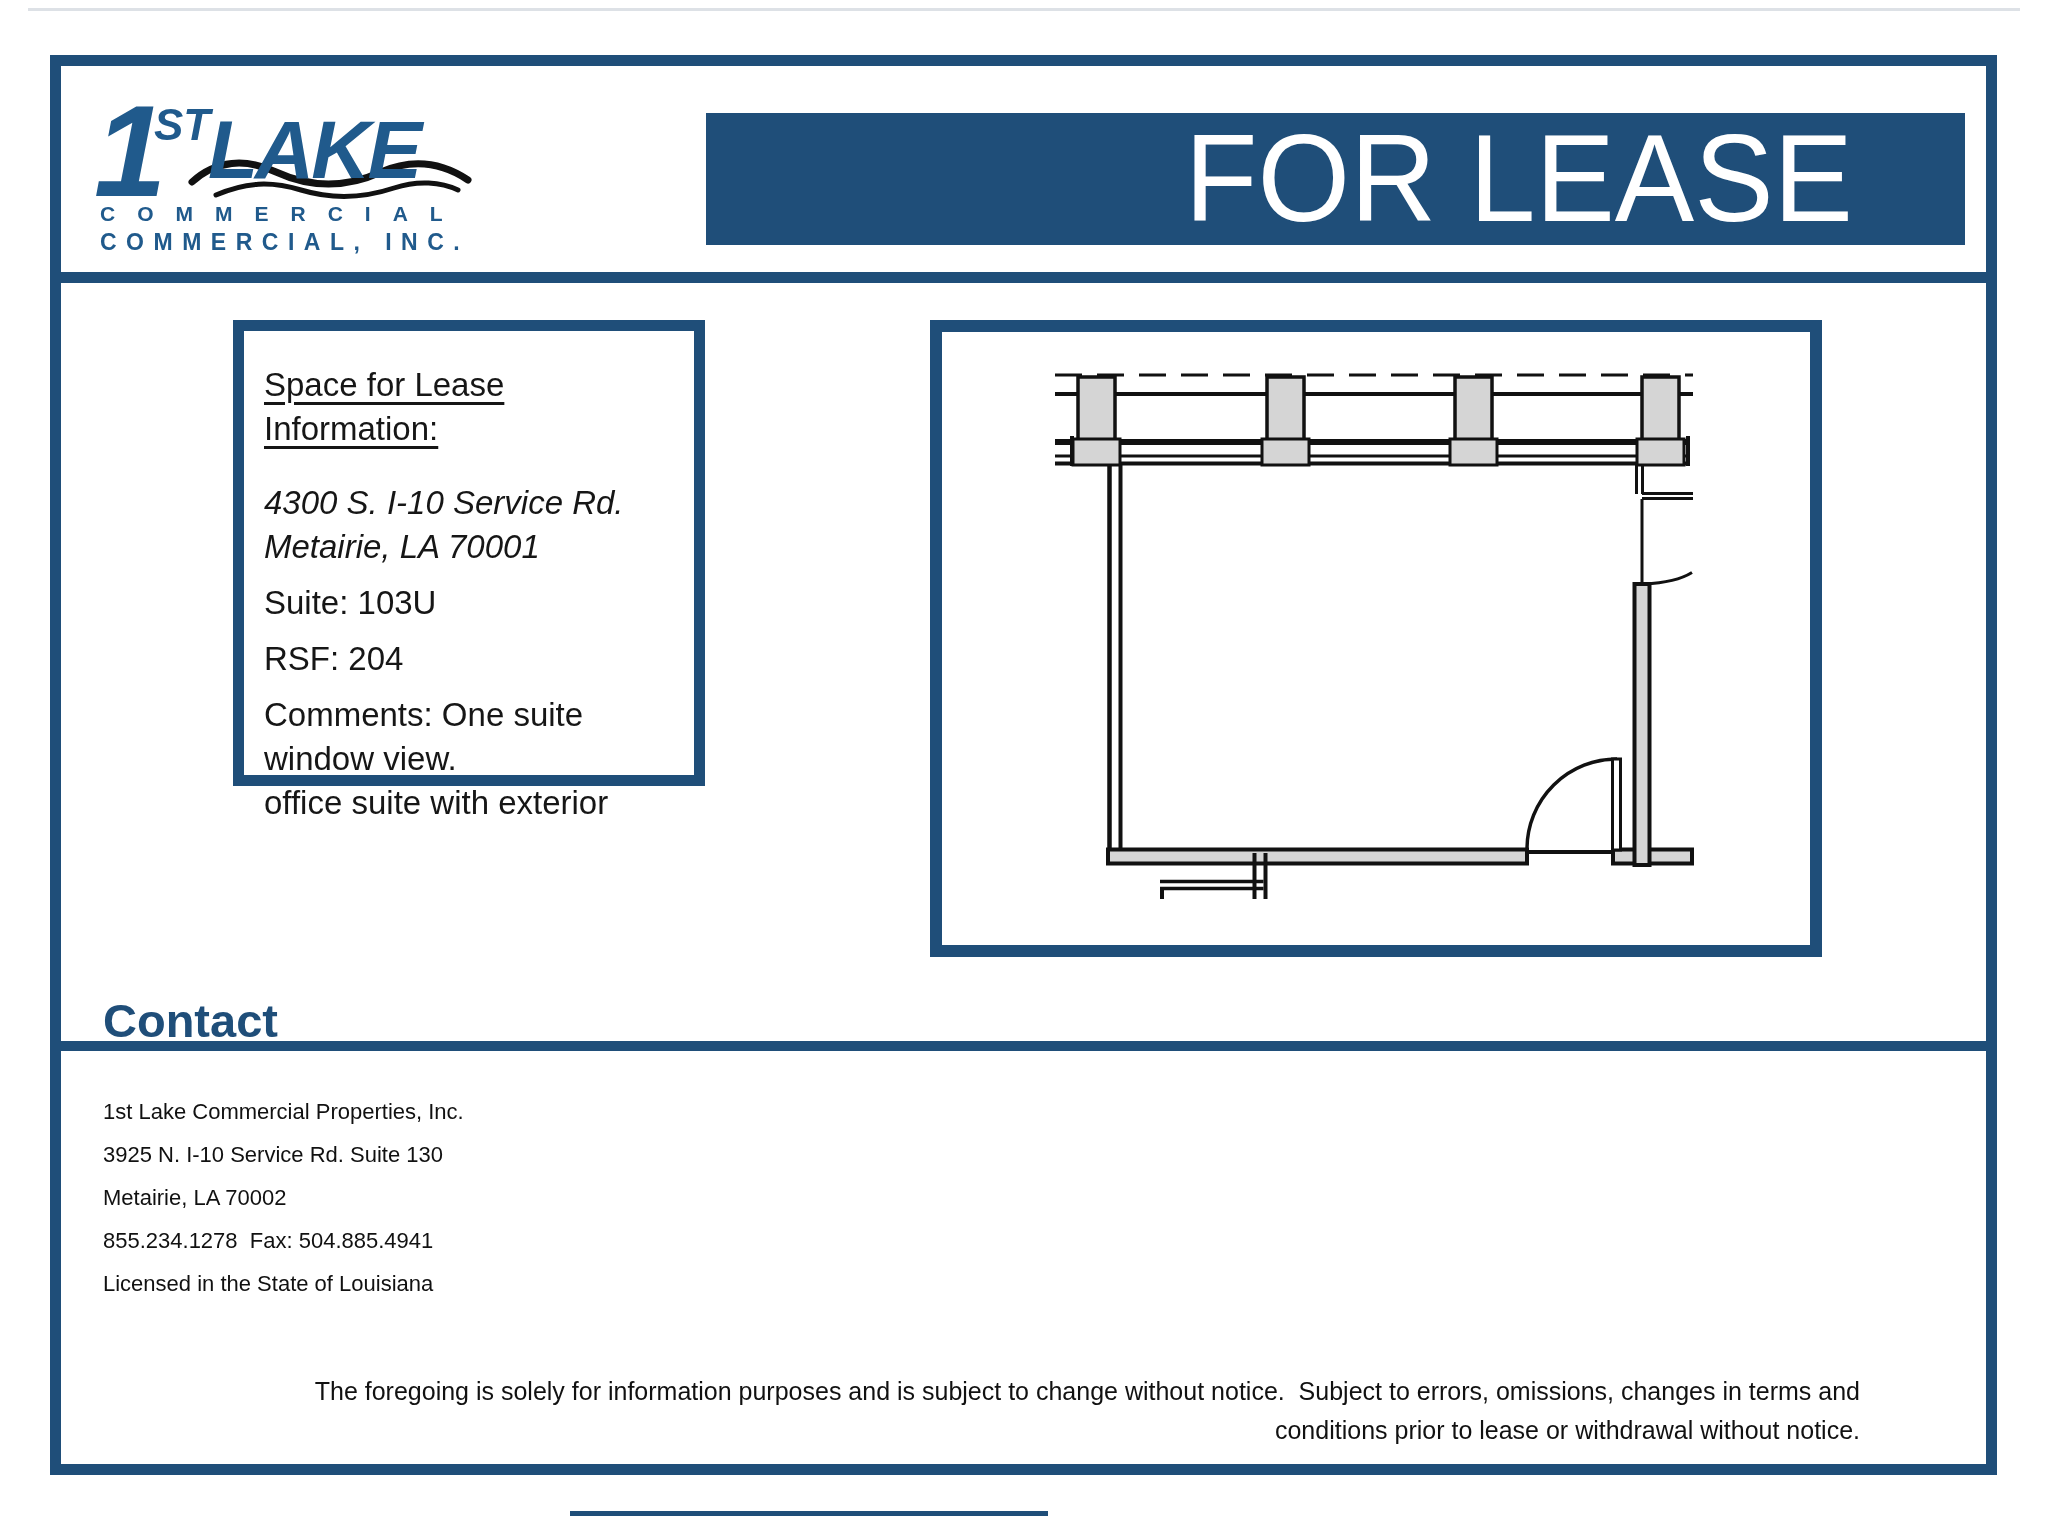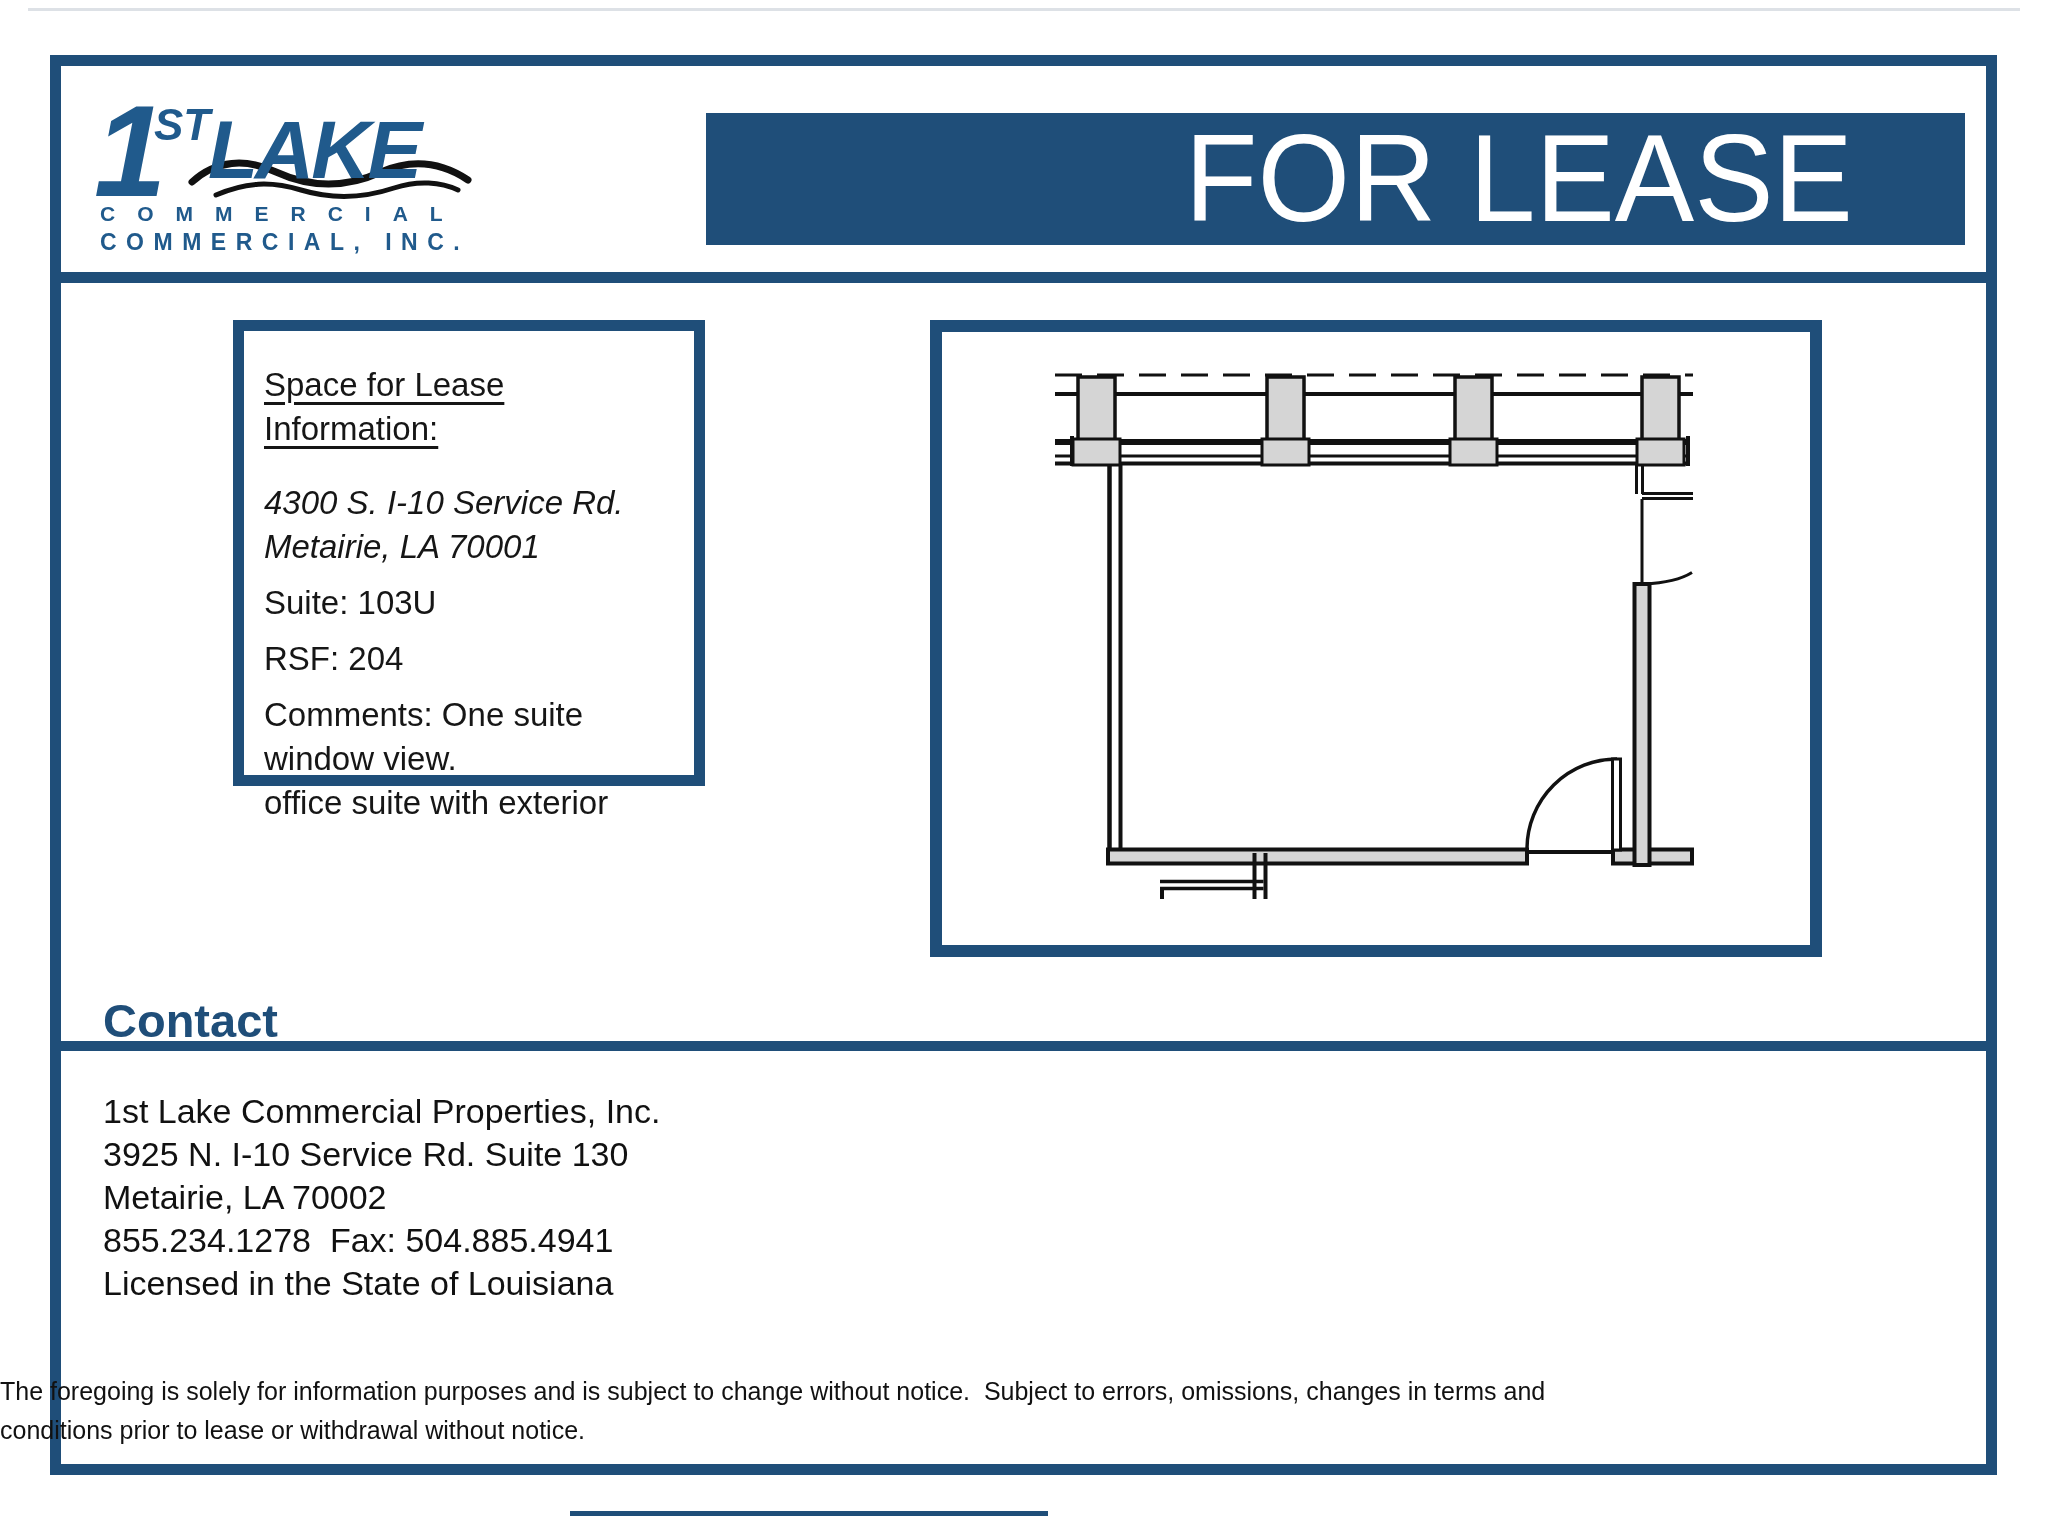--- a/index.html
+++ b/index.html
@@ -43,25 +43,25 @@
   .plan-box{left:930px;top:320px;width:892px;height:637px;border:12px solid var(--accent-blue);box-sizing:border-box;background:#fff;}
   .plan-svg{display:block;width:868px;height:613px;}
   .ln{stroke:var(--wall-black);fill:none;}
   .col{fill:var(--column-grey);stroke:var(--wall-black);stroke-width:3.5;}
   .pad{fill:var(--column-grey);stroke:var(--wall-black);stroke-width:3;}
   .wallfill{fill:var(--column-grey);stroke:var(--wall-black);stroke-width:4;}
   .leaf{fill:#ffffff;stroke:var(--wall-black);stroke-width:3;}
 
   
   .contact-heading{left:103px;top:993px;font-size:47px;font-weight:bold;color:var(--accent-blue);}
-  .contact-block{left:103px;top:1090px;font-size:34px;line-height:43px;color:#111;}
+  .contact-block{left:103px;top:1090px;font-size:22px;line-height:43px;color:#111;}
   .contact-line{white-space:pre;}
 
   
-  .disclaimer{left:0;top:1372px;width:1860px;text-align:left;font-size:25px;line-height:39px;color:#111;}
+  .disclaimer{left:0;top:1372px;width:1860px;text-align:right;font-size:25px;line-height:39px;color:#111;}
   .disclaimer div{white-space:pre;}
 
   .logo-svg-text{font-family:"Liberation Sans","DejaVu Sans",sans-serif;font-weight:bold;font-style:italic;fill:var(--logo-blue);}
 </style>
 </head>
 <body>
 
 <div class="abs top-faint-line"></div>
 <div class="abs outer-frame"></div>
 <div class="abs header-divider"></div>

